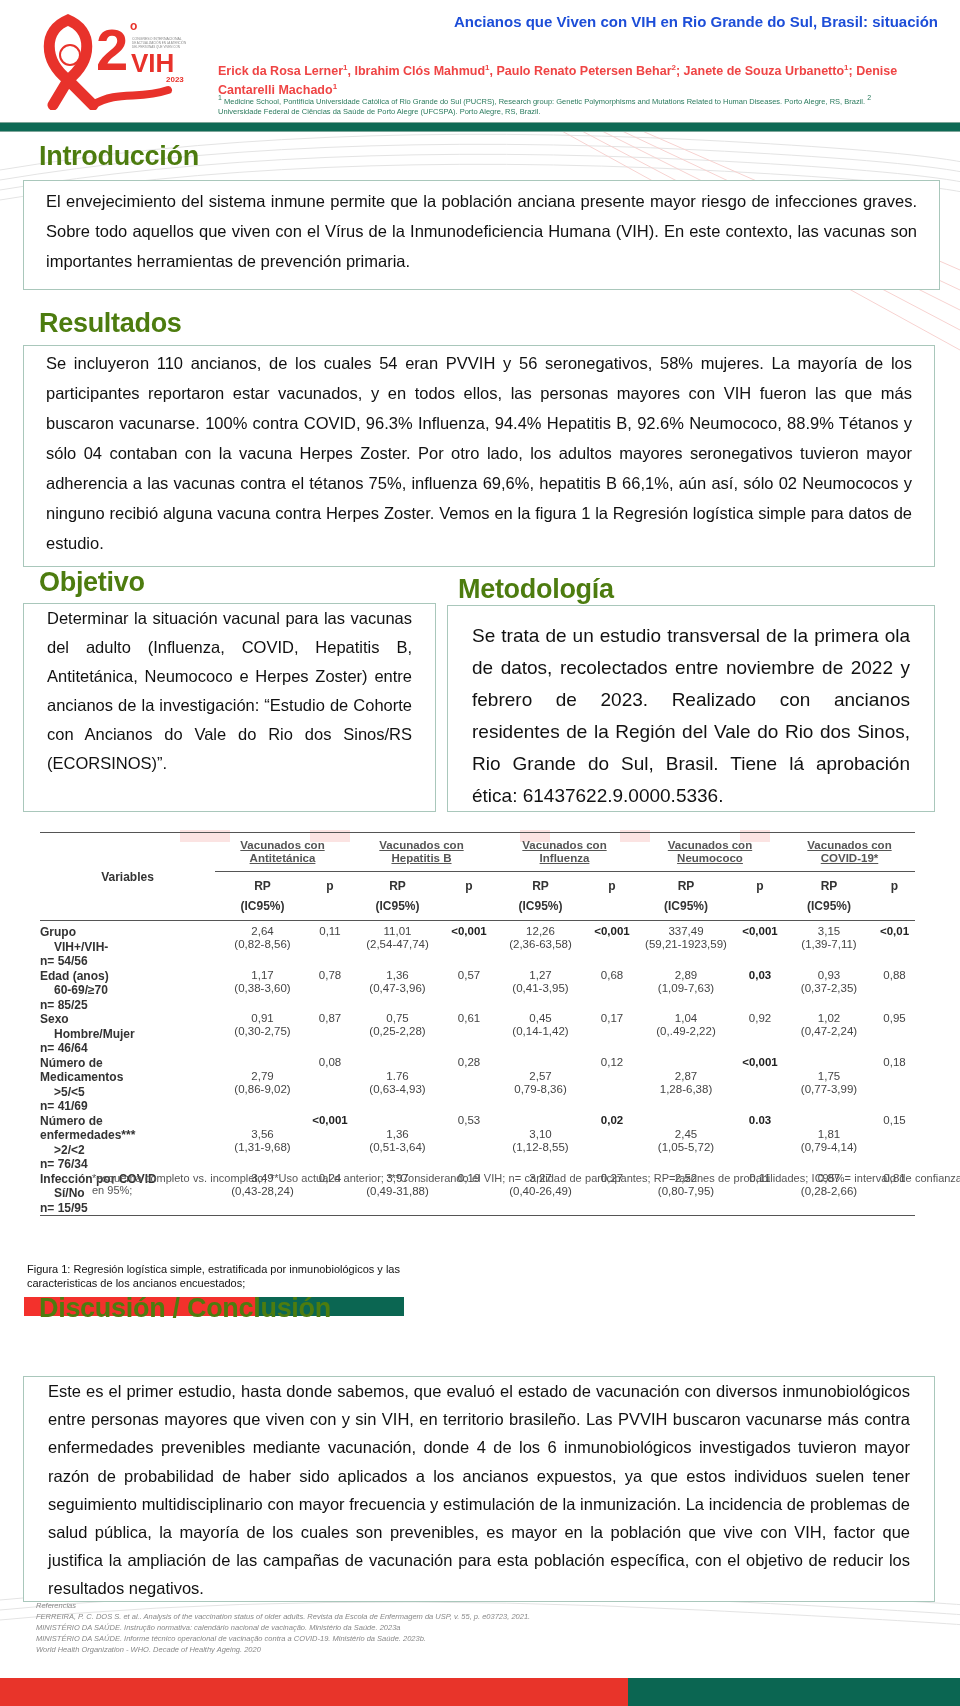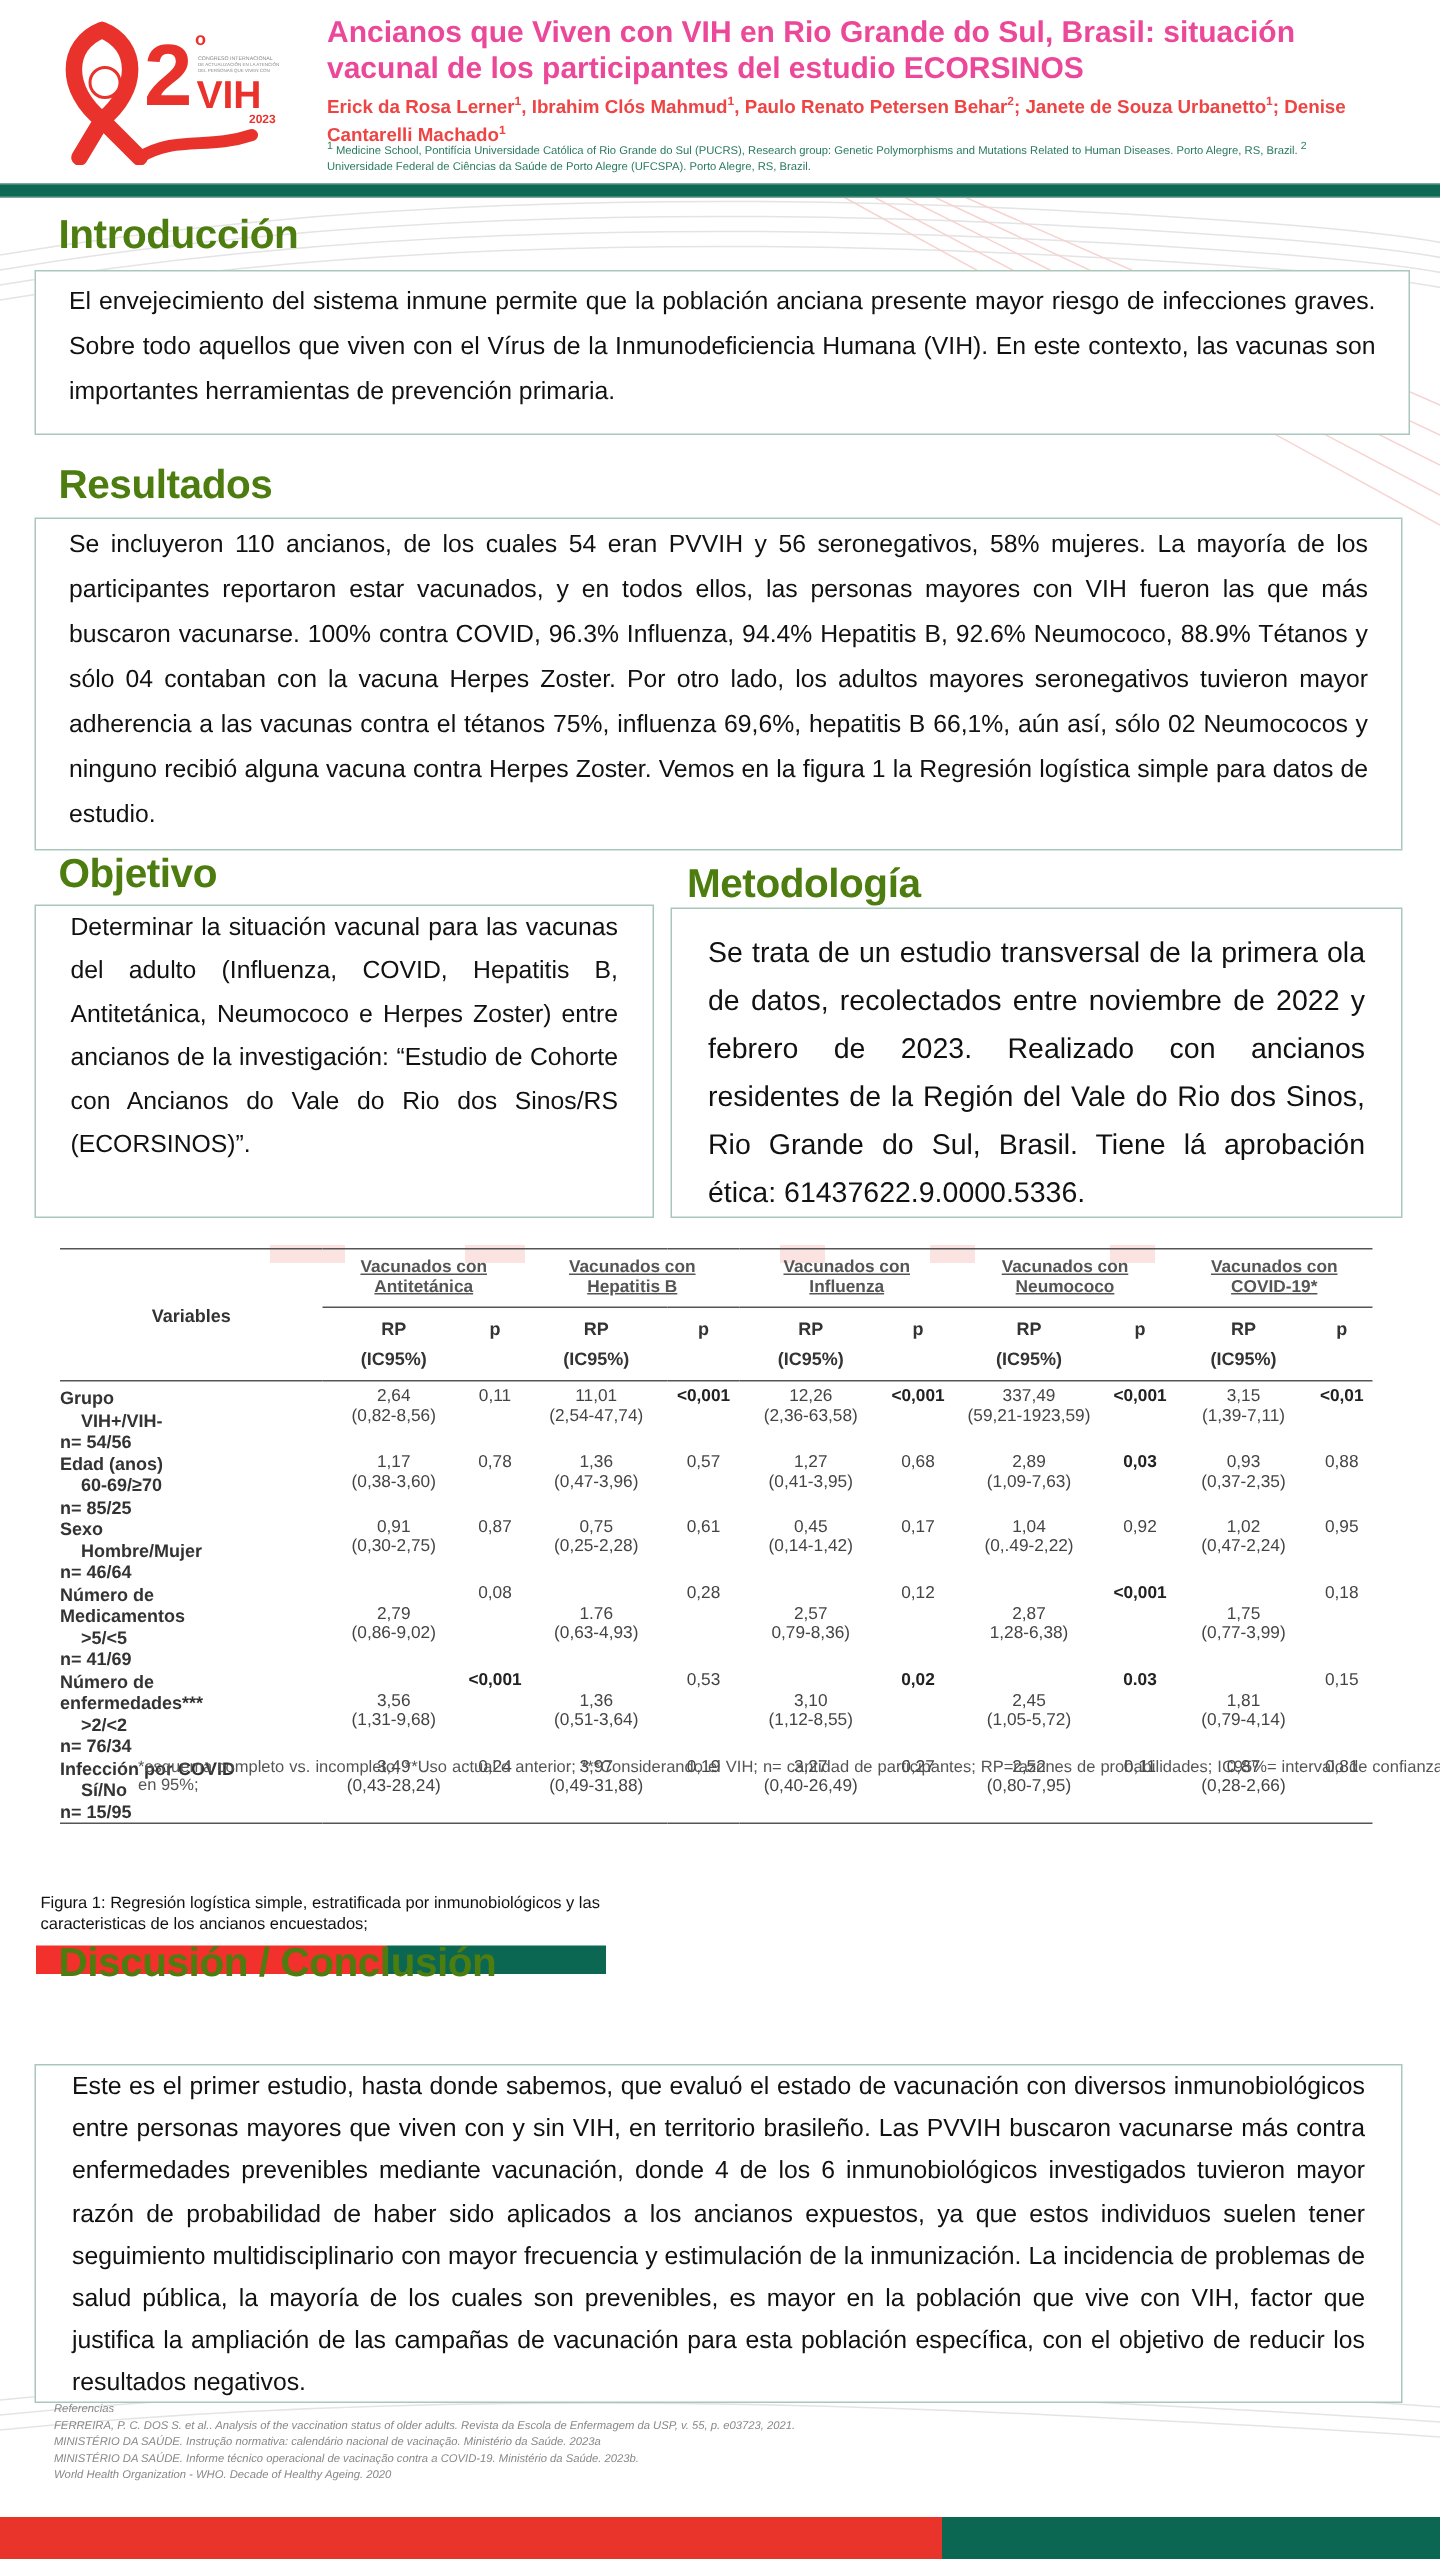--- a/index.html
+++ b/index.html
@@ -4,21 +4,21 @@
 <style>
   * { box-sizing: border-box; margin: 0; padding: 0; }
   html, body { width: 960px; height: 1706px; background: #ffffff; overflow: hidden; }
   body { position: relative; font-family: "Liberation Sans", sans-serif; color: #111; }
 
   
   .bg-waves { position: absolute; left: 0; top: 130px; width: 960px; height: 1550px; z-index: 0; pointer-events: none; }
 
   .header { position: absolute; left: 0; top: 0; width: 960px; height: 122px; background: #fff; z-index: 2; }
   .logo { position: absolute; left: 38px; top: 10px; width: 160px; height: 100px; }
-  .title { position: absolute; left: 218px; top: 10px; width: 720px; text-align: left; color: #ec4899; font-family: "Liberation Sans", sans-serif; font-weight: bold; font-size: 20px; line-height: 24px; }
+  .title { position: absolute; left: 218px; top: 10px; width: 720px; text-align: right; color: #1d4ed8; font-family: "Liberation Sans", sans-serif; font-weight: bold; font-size: 15px; line-height: 24px; }
   .authors { position: absolute; left: 218px; top: 60px; width: 720px; color: #ef4444; font-weight: bold; font-size: 12.5px; line-height: 16px; }
   .authors sup { font-size: 8px; }
   .affil { position: absolute; left: 218px; top: 93px; width: 720px; color: #2a7a5d; font-size: 7.5px; line-height: 10px; }
   .affil sup { font-size: 7px; }
   .topbar { position: absolute; left: 0; top: 122px; width: 960px; height: 10px; background: #0e6a55; border-top: 1px solid #7fa69a; border-bottom: 1px solid #7fa69a; z-index: 2; }
 
   .section-title { position: absolute; color: #4d7c0f; font-family: "Liberation Sans", sans-serif; font-weight: bold; font-size: 27px; line-height: 32px; z-index: 2; letter-spacing: -0.3px; }
   .box { position: absolute; border: 1.5px solid #a9c7bb; background: #fff; z-index: 2; color: #111; font-family: "Liberation Sans", sans-serif; text-align: justify; }
   .box p { font-size: 16.5px; line-height: 30px; }
 
@@ -83,21 +83,20 @@
       <text x="92" y="20" font-family="Liberation Sans, sans-serif" font-weight="bold" font-size="12" fill="#e8322b">o</text>
       <text x="94" y="30" font-family="Liberation Sans, sans-serif" font-size="3.5" fill="#888">CONGRESO INTERNACIONAL</text>
       <text x="94" y="34" font-family="Liberation Sans, sans-serif" font-size="3" fill="#888">DE ACTUALIZACIÓN EN LA ATENCIÓN</text>
       <text x="94" y="38" font-family="Liberation Sans, sans-serif" font-size="3" fill="#888">DEL PERSONAS QUE VIVEN CON</text>
       <text x="93" y="62" font-family="Liberation Sans, sans-serif" font-weight="bold" font-size="26" fill="#e8322b">VIH</text>
       <text x="128" y="72" font-family="Liberation Sans, sans-serif" font-weight="bold" font-size="8" fill="#e8322b">2023</text>
     </svg>
   </div>
   <div class="title">
     <div>Ancianos que Viven con VIH en Rio Grande do Sul, Brasil: situación</div>
-    <div>vacunal de los participantes del estudio ECORSINOS</div>
   </div>
   <div class="authors" id="authors"><span>Erick da Rosa Lerner</span><sup>1</sup><span>, </span><span>Ibrahim Clós Mahmud</span><sup>1</sup><span>, </span><span>Paulo Renato Petersen Behar</span><sup>2</sup><span>; </span><span>Janete de Souza Urbanetto</span><sup>1</sup><span>; </span><span>Denise Cantarelli Machado</span><sup>1</sup><span></span></div>
   <div class="affil">
     <sup>1</sup><span> Medicine School, Pontifícia Universidade Católica of Rio Grande do Sul (PUCRS), Research group: Genetic Polymorphisms and Mutations Related to Human Diseases. Porto Alegre, RS, Brazil. </span><sup>2</sup><br>
     <span>Universidade Federal de Ciências da Saúde de Porto Alegre (UFCSPA). Porto Alegre, RS, Brazil.</span>
   </div>
 </div>
 <div class="topbar"></div>
 
 <div class="section-title" style="left:39px; top:140px;">Introducción</div>

